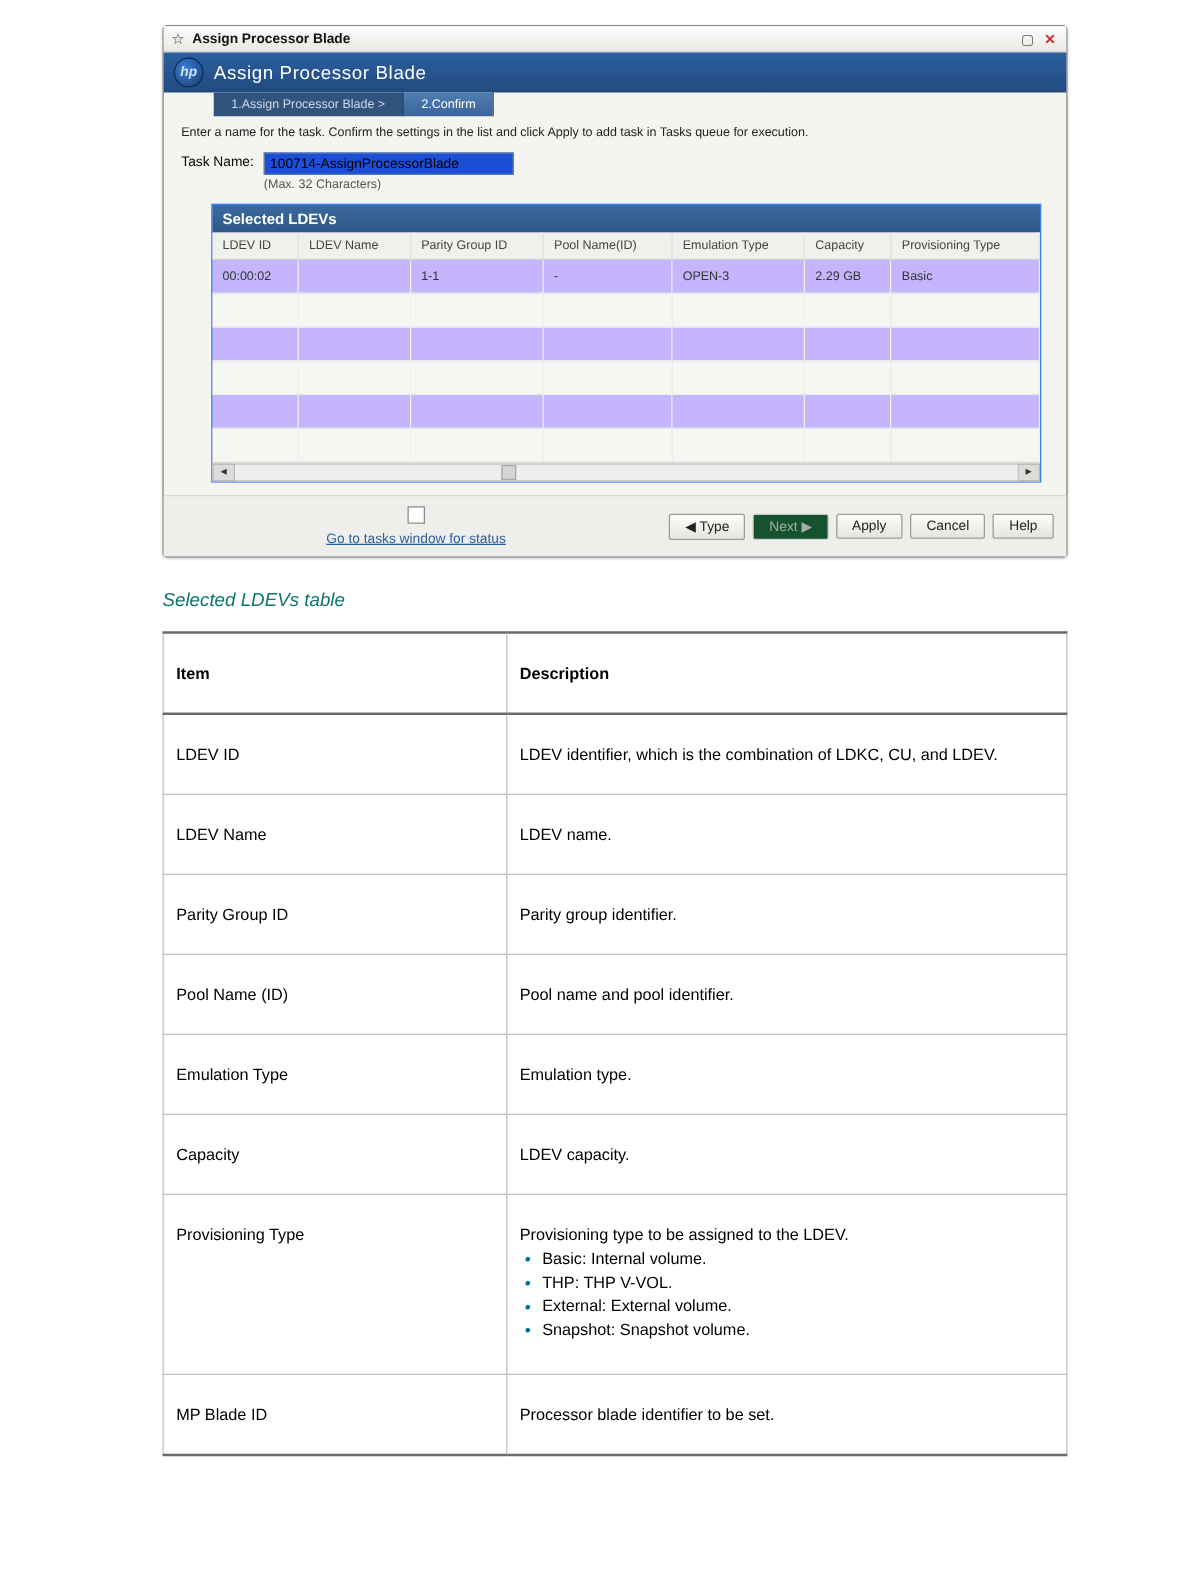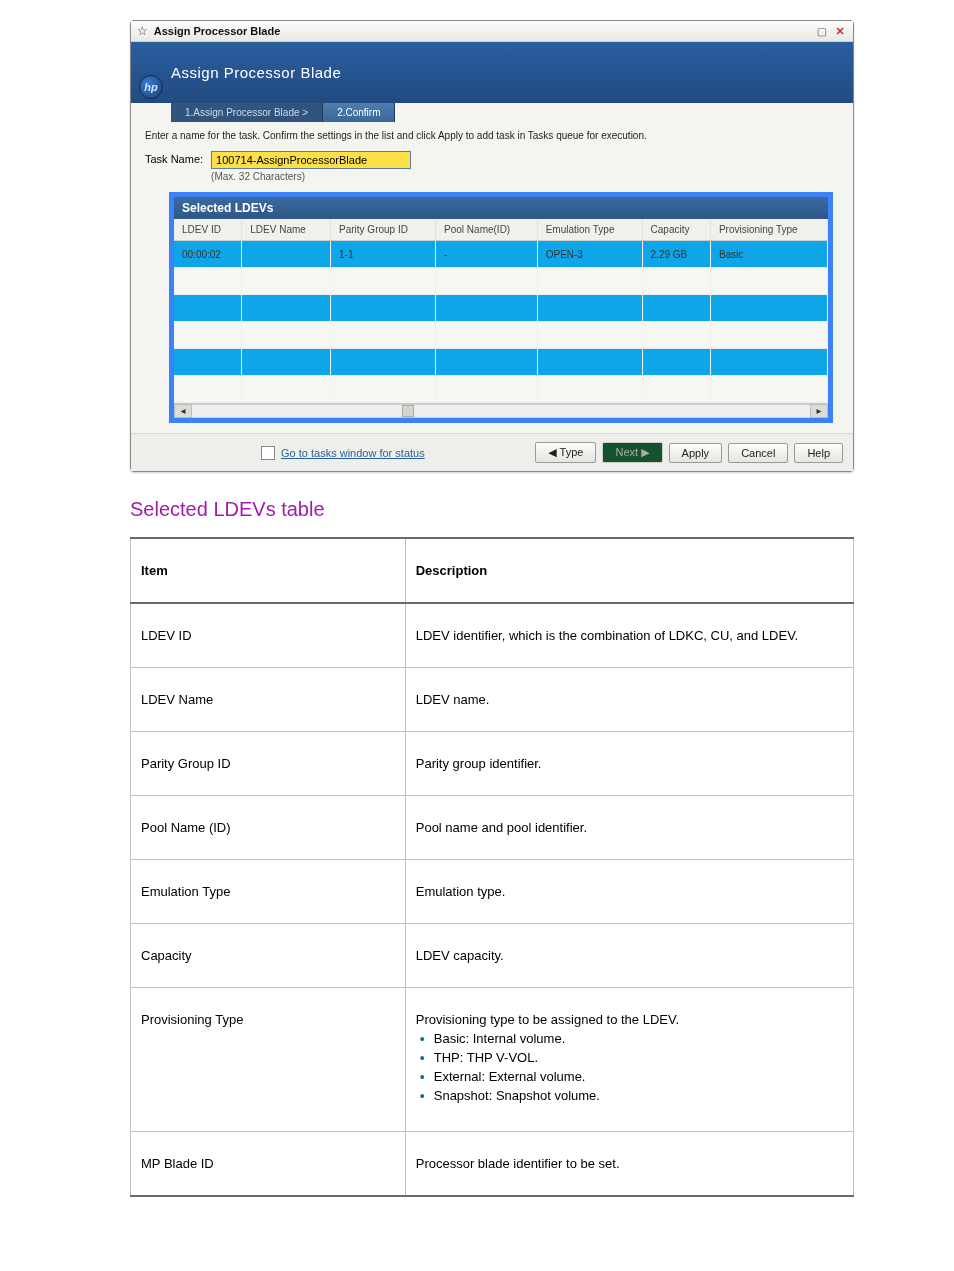--- a/index.html
+++ b/index.html
@@ -60,21 +60,20 @@
     border-radius: 50%;
     background: radial-gradient(circle at 35% 35%, #3a7bd5, #1a3d6e);
     border: 1px solid #0b2a55;
     display: inline-flex;
     align-items:center; justify-content:center;
     color: #cfe2ff;
     font-style: italic;
     font-weight: bold;
     font-size: 11px;
     margin-right: 8px;
-    margin-top: 29px;
   }
   .header-bar .header-title {
     font-size: 15px;
     font-weight: normal;
     letter-spacing: .5px;
   }
   .step-bar {
     display: flex;
     font-size: 10px;
     padding-left: 40px;
@@ -106,33 +105,33 @@
   .task-label {
     font-size: 11px;
     white-space: nowrap;
     padding-top: 2px;
   }
   .task-input-wrap { display: flex; flex-direction: column; }
   .task-input {
     width: 190px;
     padding: 2px 4px;
     border: 1px solid #5b7da8;
-    background: #fde047;
+    background: #1d4ed8;
     font-size: 11px;
   }
   .task-hint {
     font-size: 10px;
     color: #555;
     margin-top: 2px;
   }
   .table-block {
     margin-left: 24px;
     margin-right: 6px;
-    border: 5px solid #3b82f6;
-    background: #0ea5e9;
+    border: 1px solid #3b82f6;
+    background: #c4b5fd;
   }
   .table-block .tbl-title {
     background: linear-gradient(#3b6aa0,#2d5786);
     color: #fff;
     font-weight: bold;
     font-size: 12px;
     padding: 4px 8px;
   }
   .tbl {
     width: 100%;
@@ -205,20 +204,21 @@
     padding: 8px 10px;
     border-top: 1px solid #d8d8d4;
     background: #eeeeea;
   }
   .button-bar .left-group {
     display: flex;
     align-items: center;
     gap: 6px;
     margin-right: auto;
     margin-left: 120px;
+    flex-direction: column;
   }
   .chk {
     width: 12px; height: 12px;
     border: 1px solid #888;
     background: #fff;
     display: inline-block;
   }
   .link-text {
     color: #2a5fa0;
     font-size: 11px;
@@ -233,24 +233,25 @@
     color: #222;
   }
   .btn.disabled {
     color: #aaa;
     background: #14532d;
     border-color: #ccc;
   }
 
   
   .section-title {
-    color: #a21caf;
-    font-size: 20px;
+    color: #0f766e;
+    font-size: 15px;
     font-weight: normal;
     margin: 26px 0 16px 0;
+    font-style: italic;
   }
   
   .desc-table {
     width: 100%;
     border-collapse: collapse;
     font-size: 13px;
   }
   .desc-table th, .desc-table td {
     text-align: left;
     vertical-align: top;

